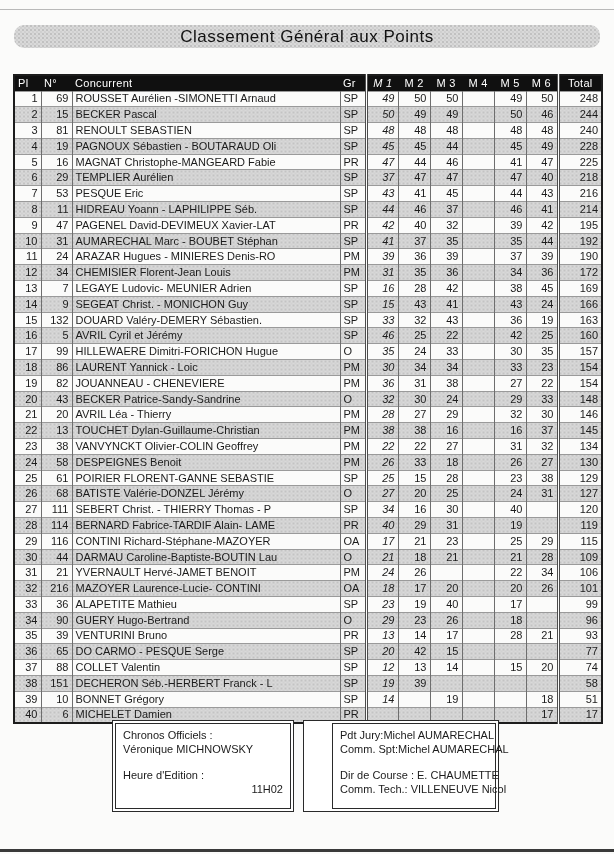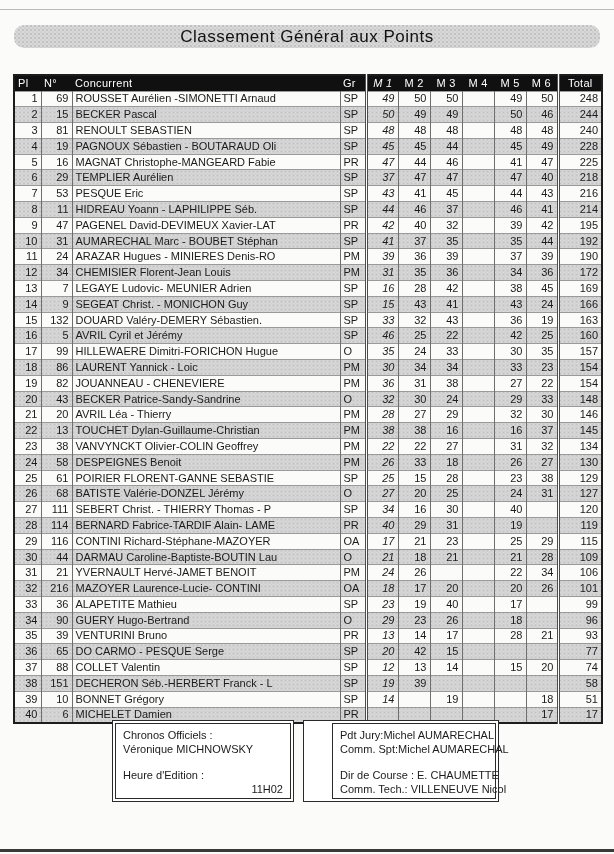--- a/index.html
+++ b/index.html
@@ -71,21 +71,21 @@
   }
 
   .footer {
     position: absolute; top: 720px; left: 112px;
     display: flex; gap: 9px;
   }
   .info-box-outer {
     border: 1px solid #2a2a2a; padding: 2px; background: #fff;
   }
   .info-box-inner {
-    border: 1px solid #2a2a2a; padding: 5px 7px; height: 76px;
+    border: 1px solid #2a2a2a; padding: 5px 7px; height: 86px;
   }
   .info-box-outer.left  { width: 182px; }
   .info-box-outer.right { width: 196px; padding-left: 28px; }
   .info-line { font-size: 11px; line-height: 13.5px; white-space: nowrap; }
   .info-line.spacer { height: 13px; }
   .info-line.centered { text-align: right; }
 </style>
 </head>
 <body>
 

